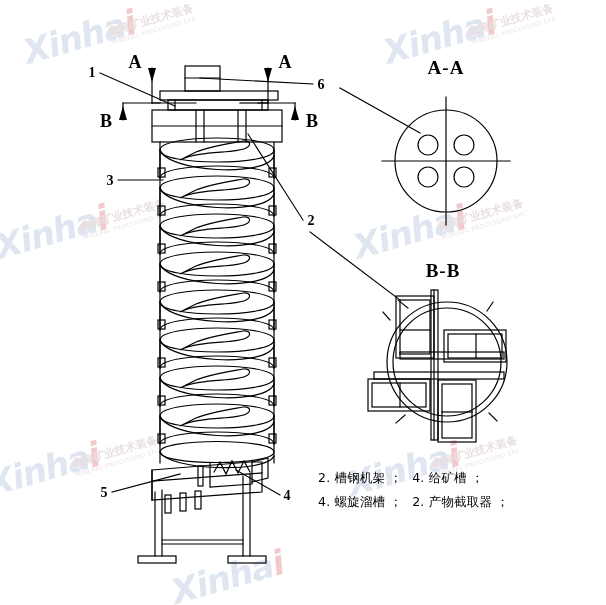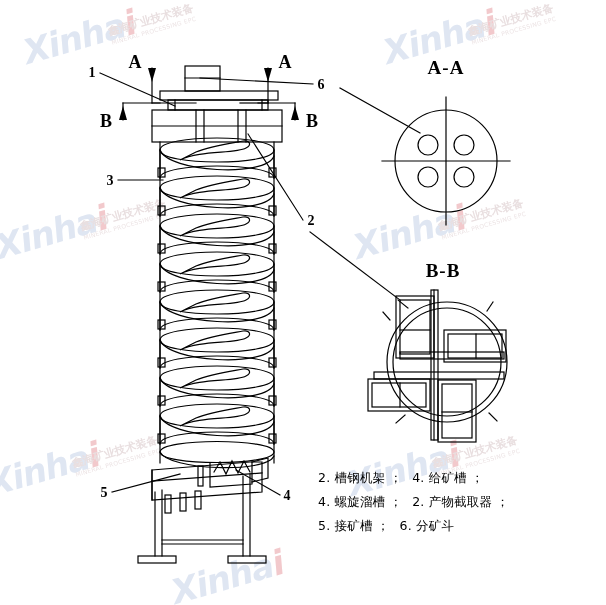--- a/index.html
+++ b/index.html
@@ -365,16 +365,13 @@
   </g>
 </svg>
 
 <div class="legend">
   <div class="ln">
     <span>2. 槽钢机架 ；</span><span class="gap"></span><span>4. 给矿槽 ；</span>
   </div>
   <div class="ln">
     <span>4. 螺旋溜槽 ；</span><span class="gap"></span><span>2. 产物截取器 ；</span>
   </div>
-  <div class="ln">
-    <span>5. 接矿槽 ；</span><span class="gap"></span><span>6. 分矿斗</span>
-  </div>
 </div>
 
 </body></html>

